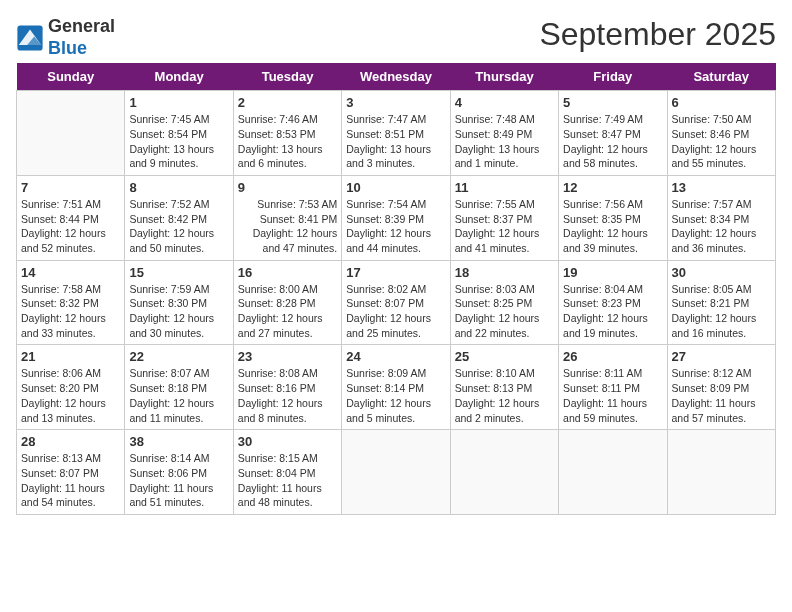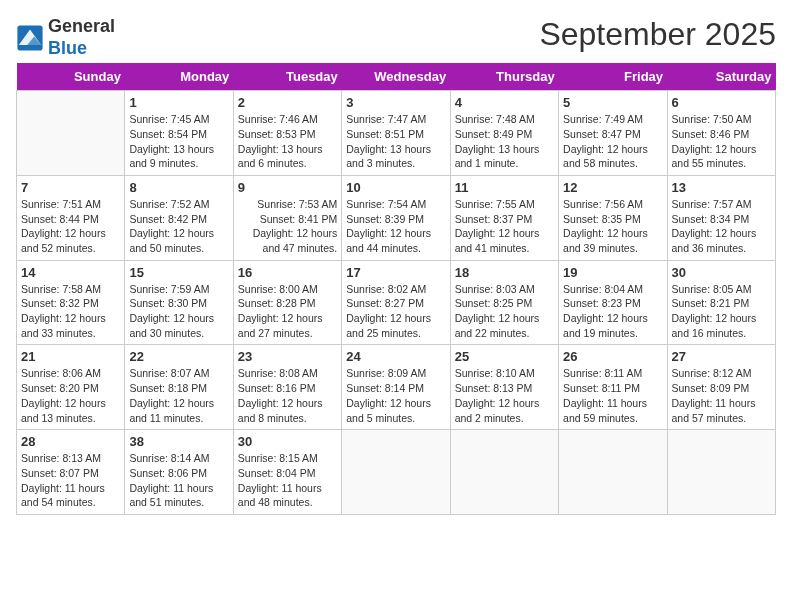--- a/index.html
+++ b/index.html
@@ -45,24 +45,24 @@
       font-size: 15px;
       font-weight: normal;
       color: #333;
     }
     .calendar {
       width: 100%;
       border-collapse: collapse;
       font-size: 11px;
     }
     .calendar th {
-      background: #a21caf;
+      background: #701a75;
       color: #fff;
       padding: 6px 4px;
-      text-align: right;
+      text-align: center;
       font-size: 13px;
       font-weight: bold;
     }
     .calendar td {
       border: 1px solid #ccc;
       vertical-align: top;
       padding: 4px;
       width: calc(100% / 7);
       min-height: 80px;
     }
@@ -229,21 +229,21 @@
         <td>
           <span class="day-num">16</span>
           <div class="day-info" style="white-space: pre-line;">Sunrise: 8:00 AM
 Sunset: 8:28 PM
 Daylight: 12 hours
 and 27 minutes.</div>
         </td>
         <td>
           <span class="day-num">17</span>
           <div class="day-info" style="white-space: pre-line;">Sunrise: 8:02 AM
-Sunset: 8:27 PM
+Sunset: 8:07 PM
 Daylight: 12 hours
 and 25 minutes.</div>
         </td>
         <td>
           <span class="day-num">18</span>
           <div class="day-info" style="white-space: pre-line;">Sunrise: 8:03 AM
 Sunset: 8:25 PM
 Daylight: 12 hours
 and 22 minutes.</div>
         </td>

